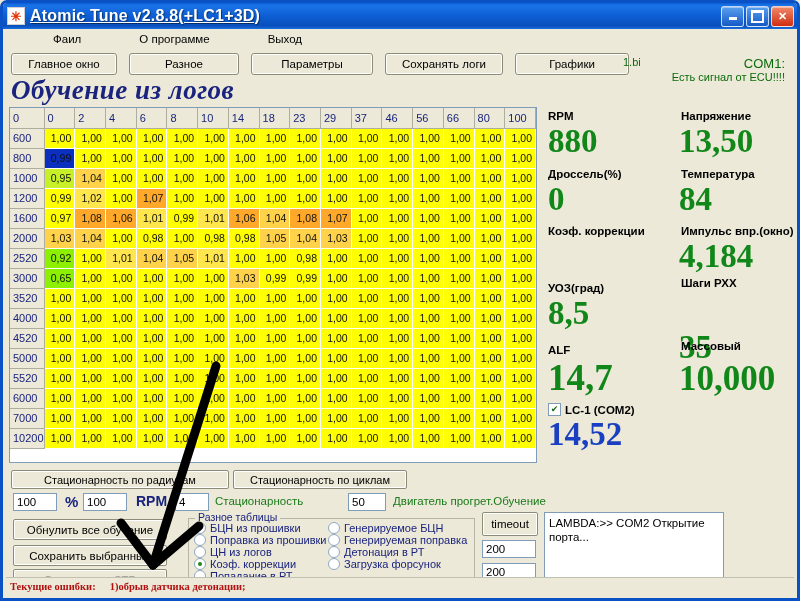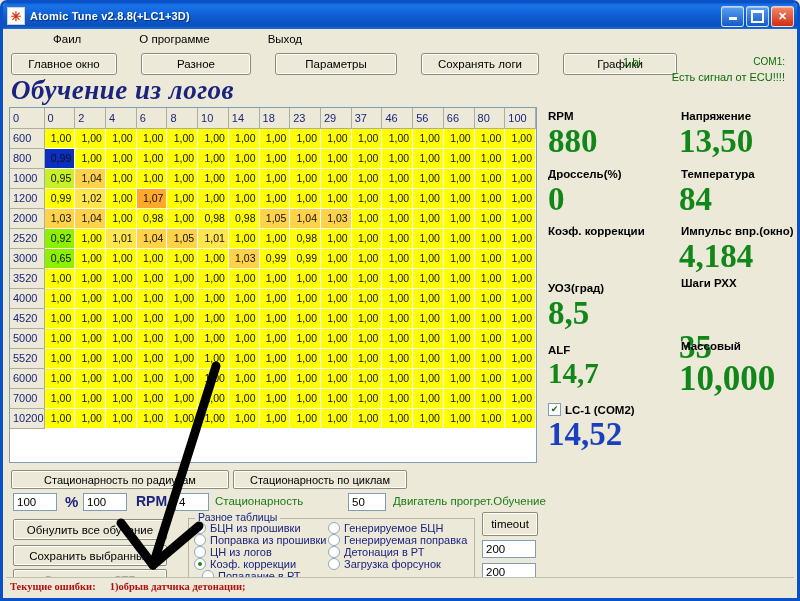--- a/index.html
+++ b/index.html
@@ -23,24 +23,25 @@
     border-radius:4px 4px 0 0;
     display:flex;align-items:center;
   }
   .title-icon{
     width:16px;height:16px;margin-left:4px;margin-right:5px;
     background:#fff;border:1px solid #d0d0d0;
     display:flex;align-items:center;justify-content:center;
     font-size:13px;color:#e03000;line-height:1;font-weight:bold;
   }
   .title-text{
-    color:#fff;font-weight:bold;font-size:11px;
+    color:#fff;font-weight:bold;font-size:16px;
     text-shadow:1px 1px 1px rgba(0,0,0,.45);
     letter-spacing:.2px;
     white-space:nowrap;
+    text-decoration:underline;
   }
   .win-buttons{margin-left:auto;display:flex;align-items:center;margin-right:3px;gap:2px;}
   .wb{
     width:21px;height:19px;border-radius:3px;
     border:1px solid rgba(255,255,255,.75);
     display:flex;align-items:center;justify-content:center;
     font-size:11px;color:#fff;font-weight:bold;
     box-shadow:inset 0 1px 0 rgba(255,255,255,.4);
   }
   .wb.min{background:linear-gradient(180deg,#5aa1f0,#1559c6);}
@@ -53,21 +54,21 @@
   .menubar{
     position:absolute;top:26px;left:0;right:0;height:20px;
     background:#ece9d8;display:flex;align-items:center;
     font-size:11.5px;color:#000;padding-left:8px;gap:16px;
   }
   .menubar span{cursor:default;margin-left:42px;}
 
   
   .toolbar{
     position:absolute;top:50px;left:8px;
-    display:flex;gap:24px;border-radius:8px;
+    display:flex;gap:12px;border-radius:8px;
   }
   .tbtn{
     height:20px;min-width:96px;padding:0 10px;
     background:#ece9d8;border:1px solid #8c8c78;border-radius:3px;
     box-shadow:inset 0 0 0 1px #fff;
     font-size:11.5px;color:#000;
     display:flex;align-items:center;justify-content:center;
     cursor:pointer;white-space:nowrap;
   }
   .tbtn.w1{min-width:84px}
@@ -79,21 +80,21 @@
   
   .heading{
     position:absolute;top:72px;left:8px;
     font-family:"Liberation Serif", serif;
     font-style:italic;font-weight:bold;font-size:27px;color:#1a237e;
     letter-spacing:.5px;
   }
 
   
   .file-label{position:absolute;top:53px;left:620px;font-size:11px;color:#0a6b0a;}
-  .com-label{position:absolute;top:53px;right:12px;font-size:10px;color:#0a6b0a;}
+  .com-label{position:absolute;top:53px;right:12px;font-size:13px;color:#0a6b0a;}
   .ecu-label{position:absolute;top:68px;right:12px;font-size:11px;color:#0a6b0a;}
 
   
   .grid-wrap{
     position:absolute;top:104px;left:6px;width:528px;height:356px;
     border:1px solid #7f9db9;background:#fff;box-sizing:border-box;
   }
   table.grid{border-collapse:collapse;width:100%;table-layout:fixed;}
   table.grid td,table.grid th{
     font-size:10.5px;font-family:"Liberation Sans",sans-serif;
@@ -322,20 +323,39 @@
               <td class="cell" style="background:#ffff00">1,00</td>
               <td class="cell" style="background:#ffff00">1,00</td>
               <td class="cell" style="background:#ffff00">1,00</td>
               <td class="cell" style="background:#ffff00">1,00</td>
               <td class="cell" style="background:#ffff00">1,00</td>
               <td class="cell" style="background:#ffff00">1,00</td>
               <td class="cell" style="background:#ffff00">1,00</td>
               <td class="cell" style="background:#ffff00">1,00</td>
             </tr>
             <tr>
+              <td class="rowhdr">1600</td>
+              <td class="cell" style="background:#ffff00">0,97</td>
+              <td class="cell" style="background:#ffa82a">1,08</td>
+              <td class="cell" style="background:#ffa82a">1,06</td>
+              <td class="cell" style="background:#ffe64d">1,01</td>
+              <td class="cell" style="background:#ffff00">0,99</td>
+              <td class="cell" style="background:#ffe64d">1,01</td>
+              <td class="cell" style="background:#ffa82a">1,06</td>
+              <td class="cell" style="background:#ffd24a">1,04</td>
+              <td class="cell" style="background:#ffa82a">1,08</td>
+              <td class="cell" style="background:#ffa82a">1,07</td>
+              <td class="cell" style="background:#ffff00">1,00</td>
+              <td class="cell" style="background:#ffff00">1,00</td>
+              <td class="cell" style="background:#ffff00">1,00</td>
+              <td class="cell" style="background:#ffff00">1,00</td>
+              <td class="cell" style="background:#ffff00">1,00</td>
+              <td class="cell" style="background:#ffff00">1,00</td>
+            </tr>
+            <tr>
               <td class="rowhdr">2000</td>
               <td class="cell" style="background:#ffd24a">1,03</td>
               <td class="cell" style="background:#ffd24a">1,04</td>
               <td class="cell" style="background:#ffff00">1,00</td>
               <td class="cell" style="background:#ffff00">0,98</td>
               <td class="cell" style="background:#ffff00">1,00</td>
               <td class="cell" style="background:#ffff00">0,98</td>
               <td class="cell" style="background:#ffff00">0,98</td>
               <td class="cell" style="background:#ffd24a">1,05</td>
               <td class="cell" style="background:#ffd24a">1,04</td>
@@ -558,21 +578,21 @@
     <div class="g-label" style="left:678px;top:222px">Импульс впр.(окно)</div>
     <div class="g-value" style="left:676px;top:237px;font-size:33px">4,184</div>
 
     <div class="g-label" style="left:545px;top:279px">УОЗ(град)</div>
     <div class="g-value" style="left:545px;top:294px;font-size:33px">8,5</div>
 
     <div class="g-label" style="left:678px;top:274px">Шаги РХХ</div>
     <div class="g-value" style="left:676px;top:328px;font-size:33px">35</div>
 
     <div class="g-label" style="left:545px;top:341px">ALF</div>
-    <div class="g-value" style="left:545px;top:356px;font-size:29px">14,7</div>
+    <div class="g-value" style="left:545px;top:356px;font-size:37px">14,7</div>
 
     <div class="g-label" style="left:678px;top:337px">Массовый</div>
     <div class="g-value" style="left:676px;top:358px;font-size:35px">10,000</div>
 
     <div style="position:absolute;left:545px;top:400px;display:flex;align-items:center;gap:4px">
       <span class="cbox">✔</span>
       <span class="g-label" style="position:static">LC-1 (COM2)</span>
     </div>
     <div class="g-value blue" style="left:545px;top:415px;font-size:33px">14,52</div>
 
@@ -607,21 +627,21 @@
       <span>Поправка из прошивки</span>
     </div>
     <div class="radio-row" style="left:191px;top:543px">
       <span class="radio"></span>
       <span>ЦН из логов</span>
     </div>
     <div class="radio-row" style="left:191px;top:555px">
       <span class="radio on"></span>
       <span>Коэф. коррекции</span>
     </div>
-    <div class="radio-row" style="left:199px;top:567px">
+    <div class="radio-row" style="left:191px;top:567px">
       <span class="radio"></span>
       <span>Попадание в РТ</span>
     </div>
 
     <div class="radio-row" style="left:325px;top:519px">
       <span class="radio"></span>
       <span>Генерируемое БЦН</span>
     </div>
     <div class="radio-row" style="left:325px;top:531px">
       <span class="radio"></span>
@@ -633,20 +653,21 @@
     </div>
     <div class="radio-row" style="left:325px;top:555px">
       <span class="radio"></span>
       <span>Загрузка форсунок</span>
     </div>
 
     <div class="wide-btn" style="left:479px;top:509px;width:54px;height:22px">timeout</div>
     <div class="tinput" style="left:479px;top:537px;width:54px">200</div>
     <div class="tinput" style="left:479px;top:560px;width:54px">200</div>
 
+    <div class="logbox" style="left:541px;top:509px;width:180px;height:70px">LAMBDA:&gt;&gt; COM2 Открытие порта...</div>
 
     <div class="statusbar">
       <span>Текущие ошибки:</span>
       <span>1)обрыв датчика детонации;</span>
     </div>
 
     <svg class="arrow" width="800" height="601">
       <path d="M213,363 L150,562" stroke="#000" stroke-width="9" fill="none" stroke-linecap="round"></path>
       <path d="M150,562 L118,520" stroke="#000" stroke-width="9" fill="none" stroke-linecap="round"></path>
       <path d="M150,562 L196,523" stroke="#000" stroke-width="9" fill="none" stroke-linecap="round"></path>

